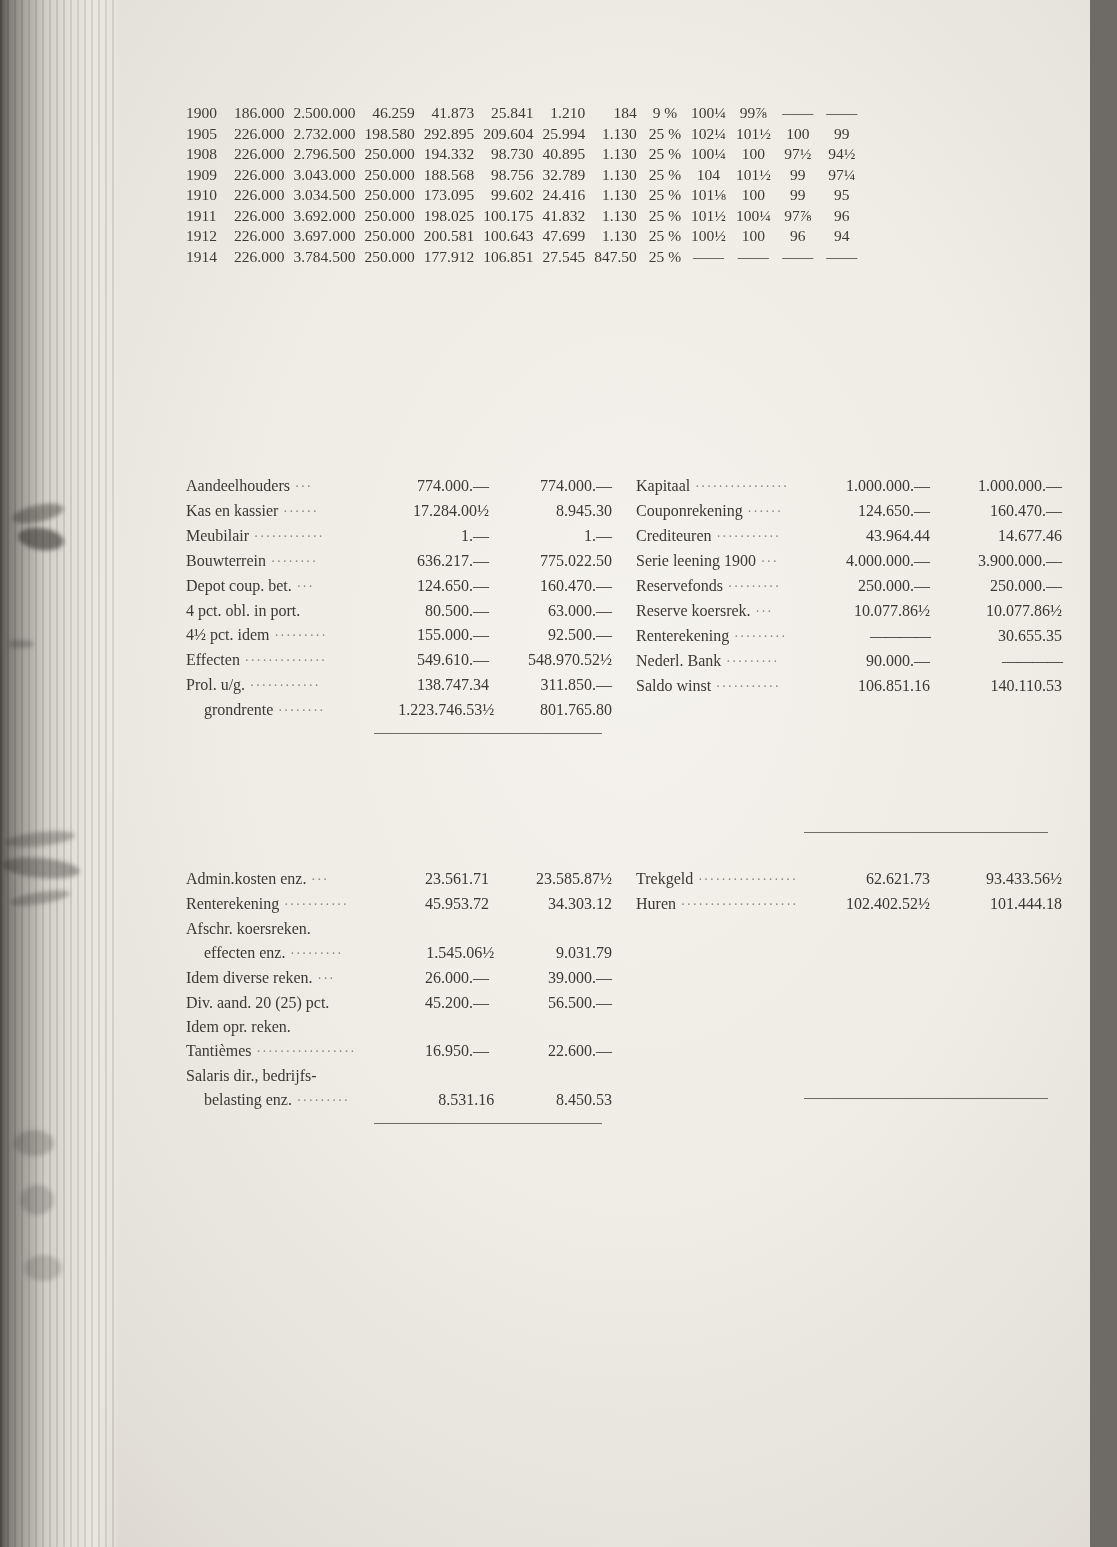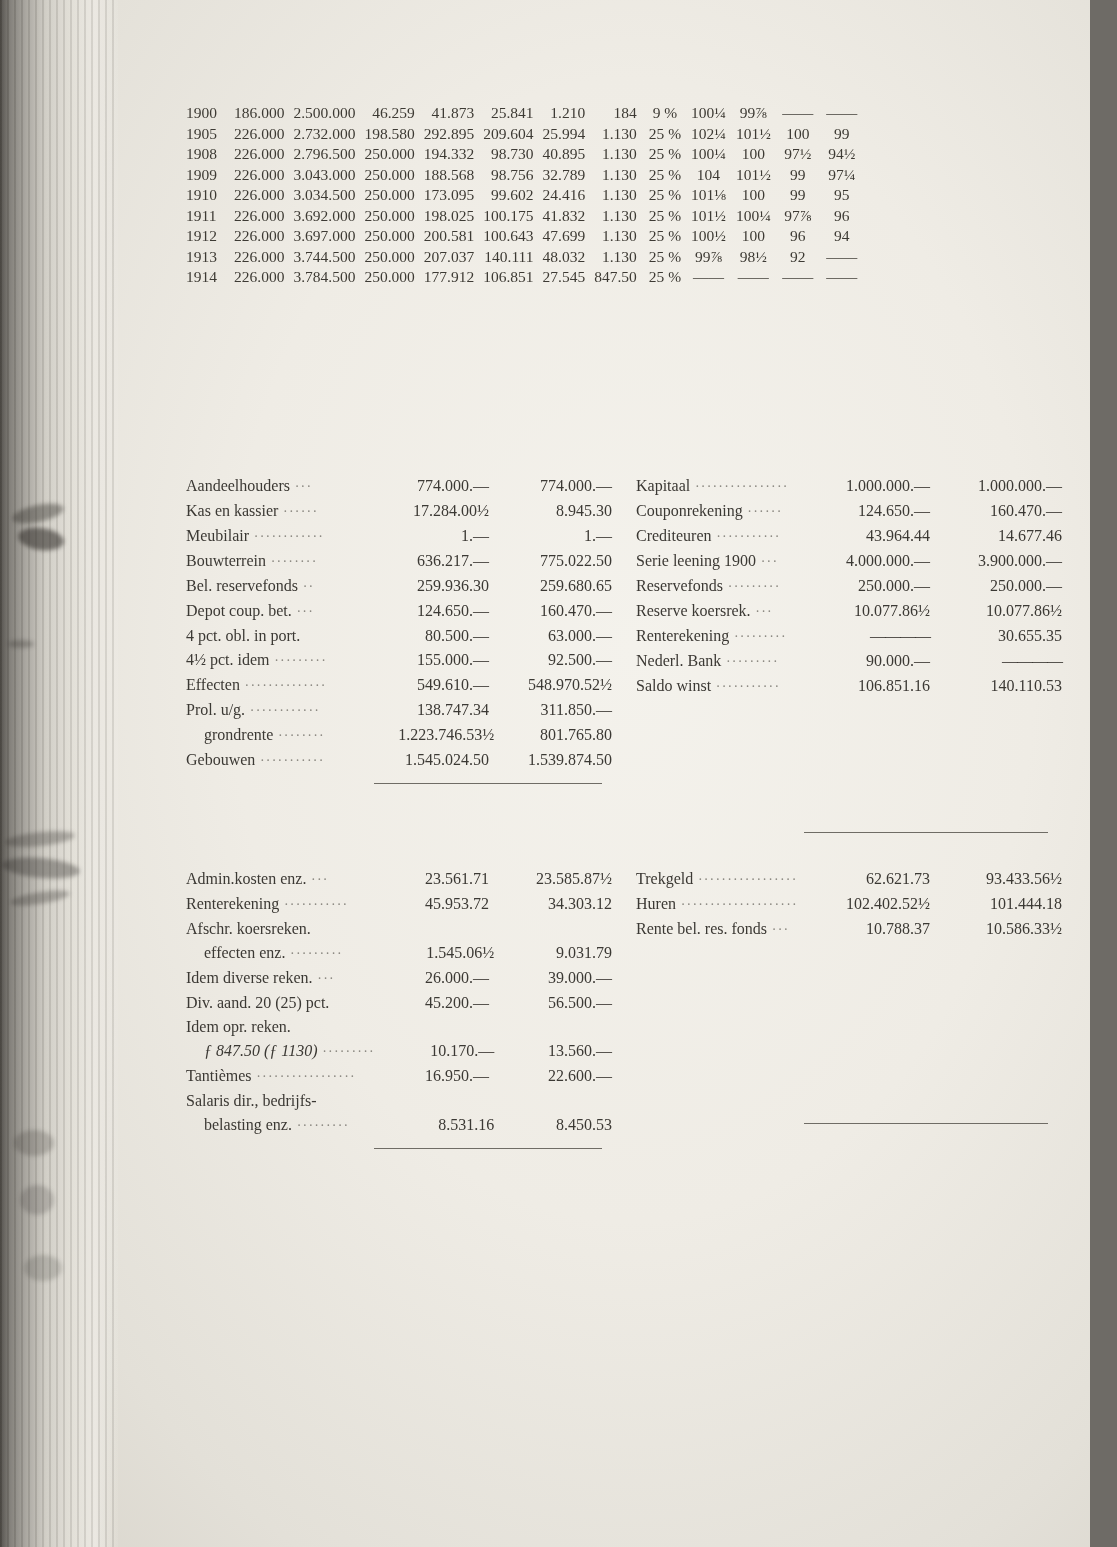--- a/index.html
+++ b/index.html
@@ -363,35 +363,20 @@
             <td>100.643</td>
             <td>47.699</td>
             <td>1.130</td>
             <td class="ctr">25 %</td>
             <td class="q">100½</td>
             <td class="q">100</td>
             <td class="q">96</td>
             <td class="q">94</td>
           </tr>
           <tr>
-            <td class="yr">1913</td>
-            <td>226.000</td>
-            <td>3.744.500</td>
-            <td>250.000</td>
-            <td>207.037</td>
-            <td>140.111</td>
-            <td>48.032</td>
-            <td>1.130</td>
-            <td class="ctr">25 %</td>
-            <td class="q">99⅞</td>
-            <td class="q">98½</td>
-            <td class="q">92</td>
-            <td class="q">——</td>
-          </tr>
-          <tr>
             <td class="yr">1914</td>
             <td>226.000</td>
             <td>3.784.500</td>
             <td>250.000</td>
             <td>177.912</td>
             <td>106.851</td>
             <td>27.545</td>
             <td>847.50</td>
             <td class="ctr">25 %</td>
             <td class="q">——</td>
@@ -444,25 +429,20 @@
                 <span class="lbl"><span>Meubilair</span><span class="dots"> ············</span></span>
                 <span class="c1">1.—</span>
                 <span class="c2">1.—</span>
               </div>
               <div class="row">
                 <span class="lbl"><span>Bouwterrein</span><span class="dots"> ········</span></span>
                 <span class="c1">636.217.—</span>
                 <span class="c2">775.022.50</span>
               </div>
               <div class="row">
-                <span class="lbl"><span>Bel. reservefonds</span><span class="dots"> ··</span></span>
-                <span class="c1">259.936.30</span>
-                <span class="c2">259.680.65</span>
-              </div>
-              <div class="row">
                 <span class="lbl"><span>Depot coup. bet.</span><span class="dots"> ···</span></span>
                 <span class="c1">124.650.—</span>
                 <span class="c2">160.470.—</span>
               </div>
               <div class="row">
                 <span class="lbl"><span>4 pct. obl. in port.</span></span>
                 <span class="c1">80.500.—</span>
                 <span class="c2">63.000.—</span>
               </div>
               <div class="row">
@@ -477,25 +457,20 @@
               </div>
               <div class="row">
                 <span class="lbl"><span>Prol. u/g.</span><span class="dots"> ············</span></span>
                 <span class="c1">138.747.34</span>
                 <span class="c2">311.850.—</span>
               </div>
               <div class="row cont">
                 <span class="lbl"><span>grondrente</span><span class="dots"> ········</span></span>
                 <span class="c1">1.223.746.53½</span>
                 <span class="c2">801.765.80</span>
-              </div>
-              <div class="row">
-                <span class="lbl"><span>Gebouwen</span><span class="dots"> ···········</span></span>
-                <span class="c1">1.545.024.50</span>
-                <span class="c2">1.539.874.50</span>
               </div>
             </div>
           <div class="rule" style="margin:10px 0 0 188px; width:228px;"></div>
           <div class="totrow" style="margin-top:8px;">
             <span class="lbl"></span>
             <span class="c1"></span>
             <span class="c2"></span>
           </div>
         </div>
 
@@ -616,25 +591,20 @@
               <div class="row">
                 <span class="lbl"><span>Div. aand. 20 (25) pct.</span></span>
                 <span class="c1">45.200.—</span>
                 <span class="c2">56.500.—</span>
               </div>
               <div class="row">
                 <span class="lbl"><span>Idem opr. reken.</span></span>
                 <span class="c1"></span>
                 <span class="c2"></span>
               </div>
-              <div class="row cont">
-                <span class="lbl"><span style="font-style: italic;">ƒ 847.50 (ƒ 1130)</span><span class="dots"> ·········</span></span>
-                <span class="c1">10.170.—</span>
-                <span class="c2">13.560.—</span>
-              </div>
               <div class="row">
                 <span class="lbl"><span>Tantièmes</span><span class="dots"> ·················</span></span>
                 <span class="c1">16.950.—</span>
                 <span class="c2">22.600.—</span>
               </div>
               <div class="row">
                 <span class="lbl"><span>Salaris dir., bedrijfs-</span></span>
                 <span class="c1"></span>
                 <span class="c2"></span>
               </div>
@@ -667,25 +637,20 @@
               <div class="row rt">
                 <span class="lbl"><span>Trekgeld</span><span class="dots"> ·················</span></span>
                 <span class="c1">62.621.73</span>
                 <span class="c2">93.433.56½</span>
               </div>
               <div class="row rt">
                 <span class="lbl"><span>Huren</span><span class="dots"> ····················</span></span>
                 <span class="c1">102.402.52½</span>
                 <span class="c2">101.444.18</span>
               </div>
-              <div class="row rt">
-                <span class="lbl"><span>Rente bel. res. fonds</span><span class="dots"> ···</span></span>
-                <span class="c1">10.788.37</span>
-                <span class="c2">10.586.33½</span>
-              </div>
             </div>
           <div class="rule" id="credit-rule" style="margin-top: 181px; margin-left: 168px; width: 244px;"></div>
           <div class="totrow rt" id="credit-total" style="margin-top: 8px;">
             <span class="lbl"></span>
             <span class="c1"></span>
             <span class="c2"></span>
           </div>
         </div>
       </div>
     </div>

